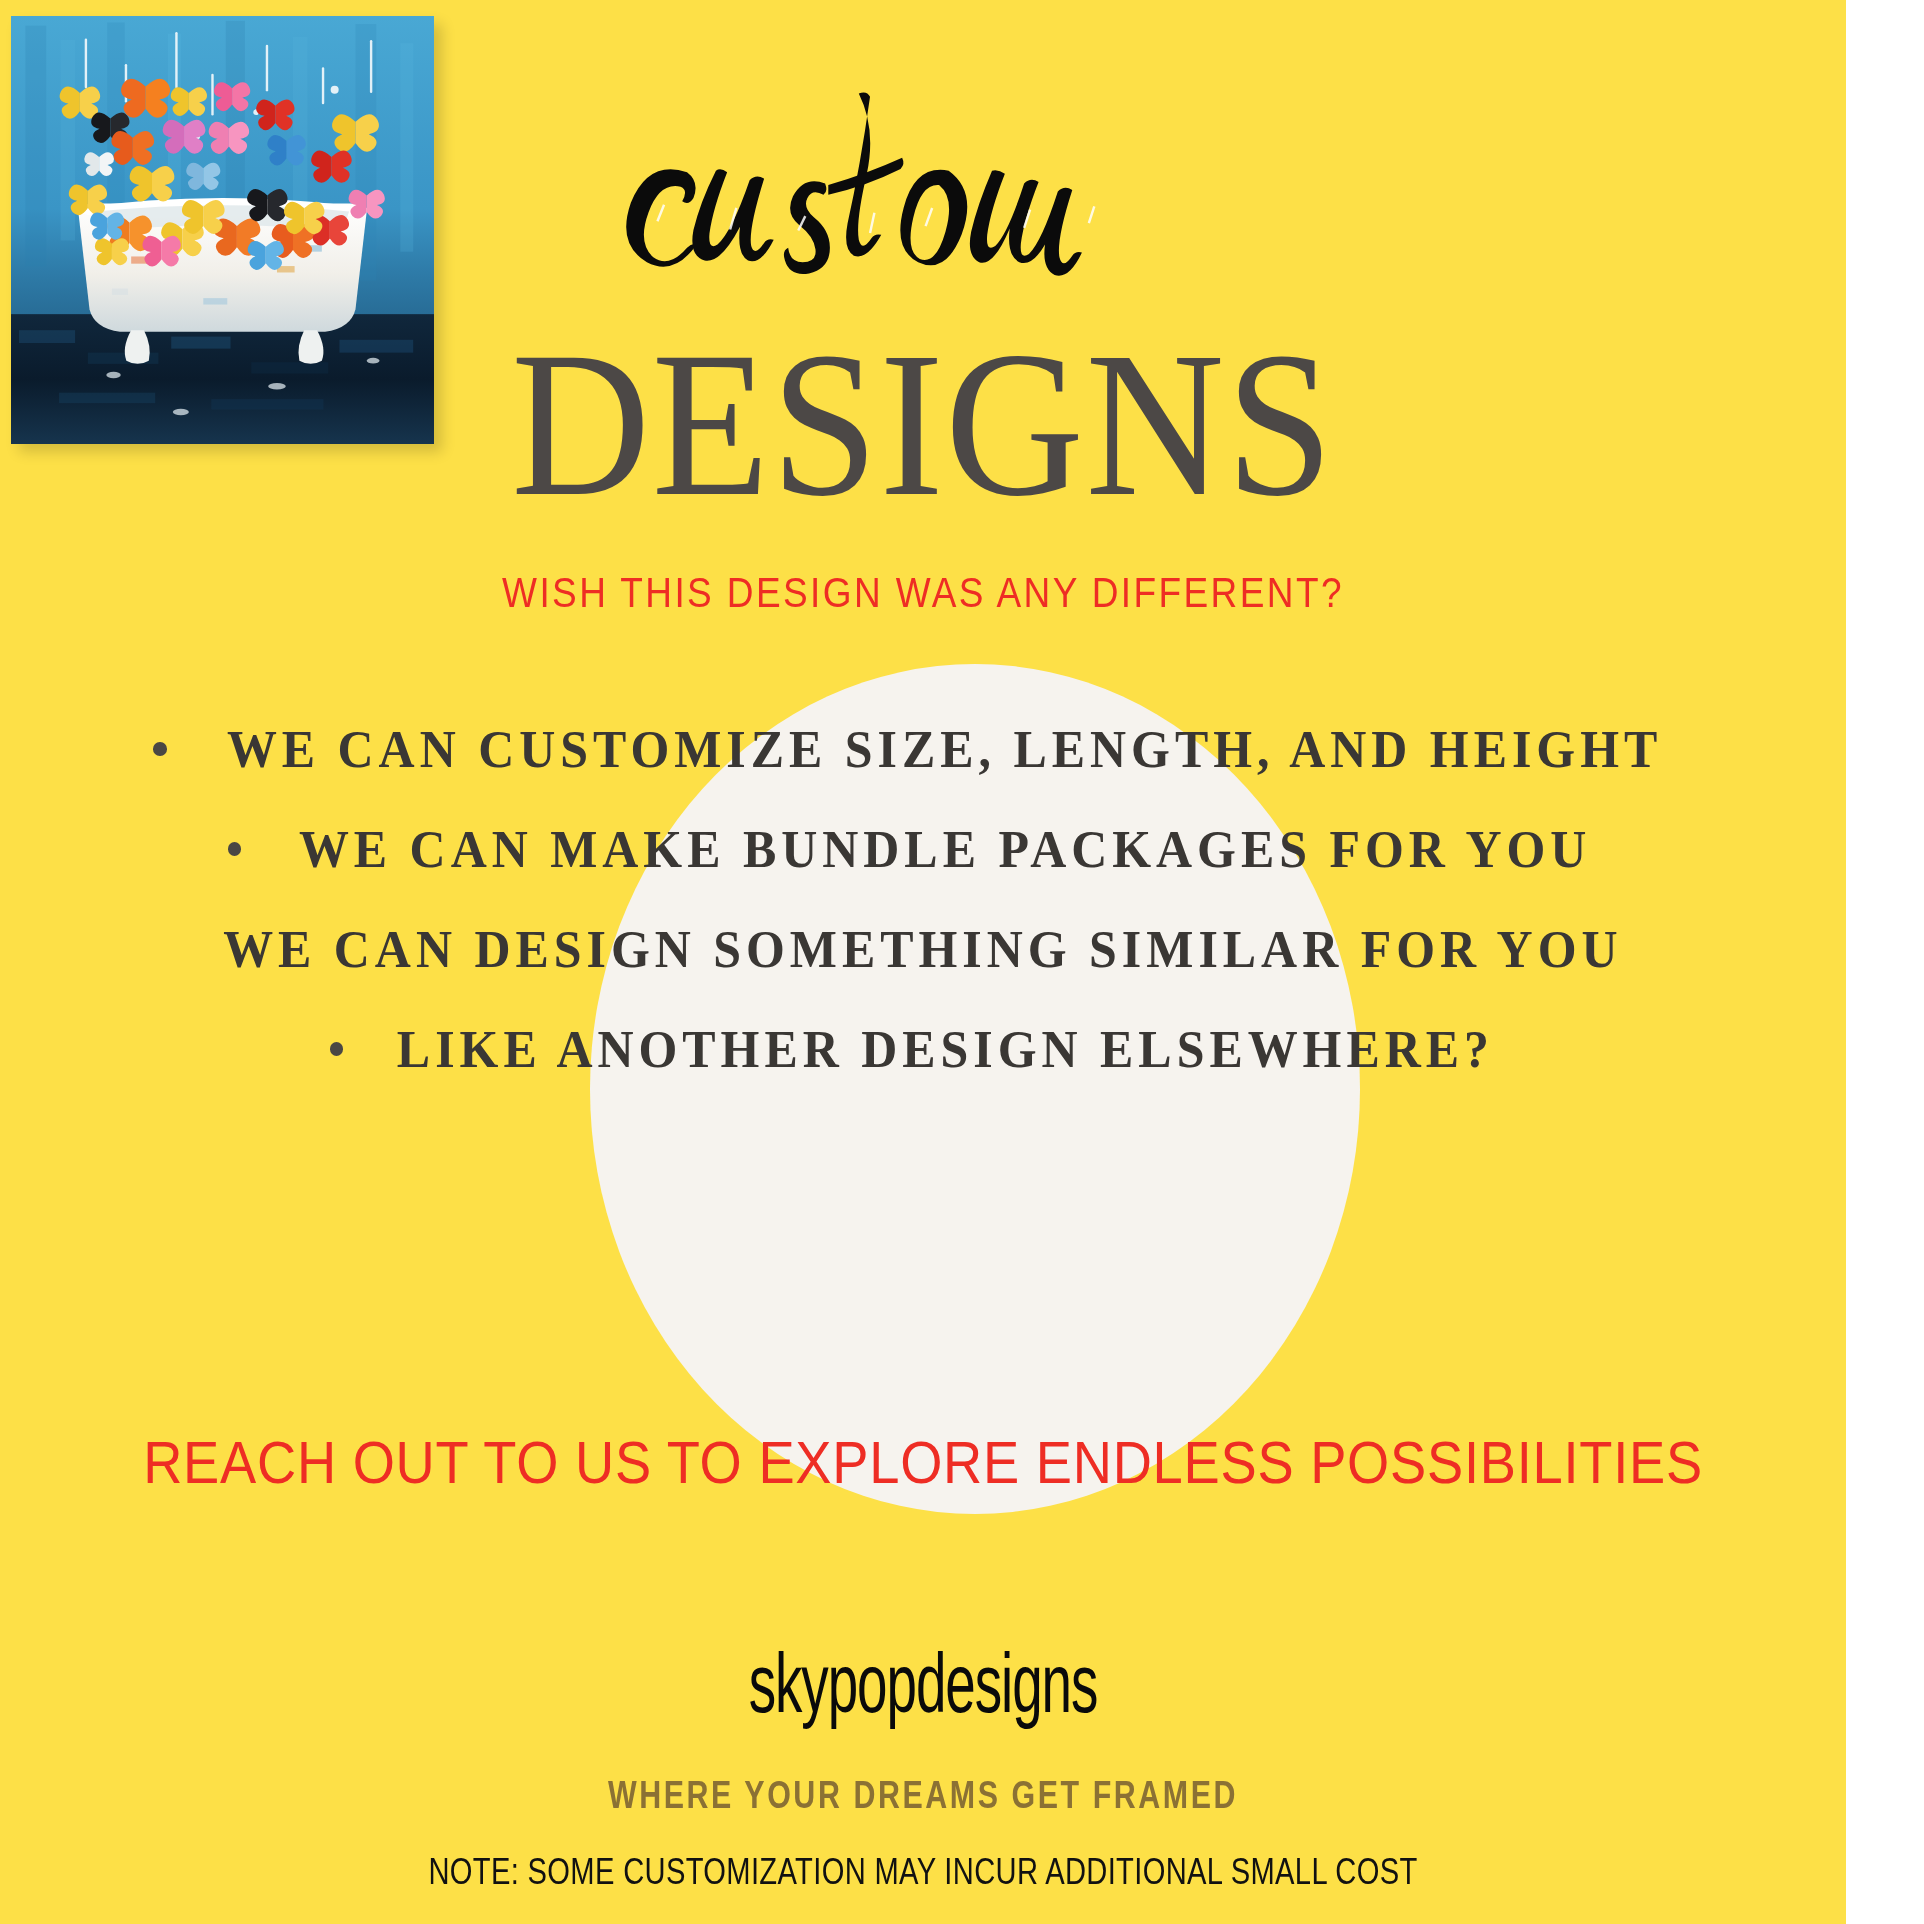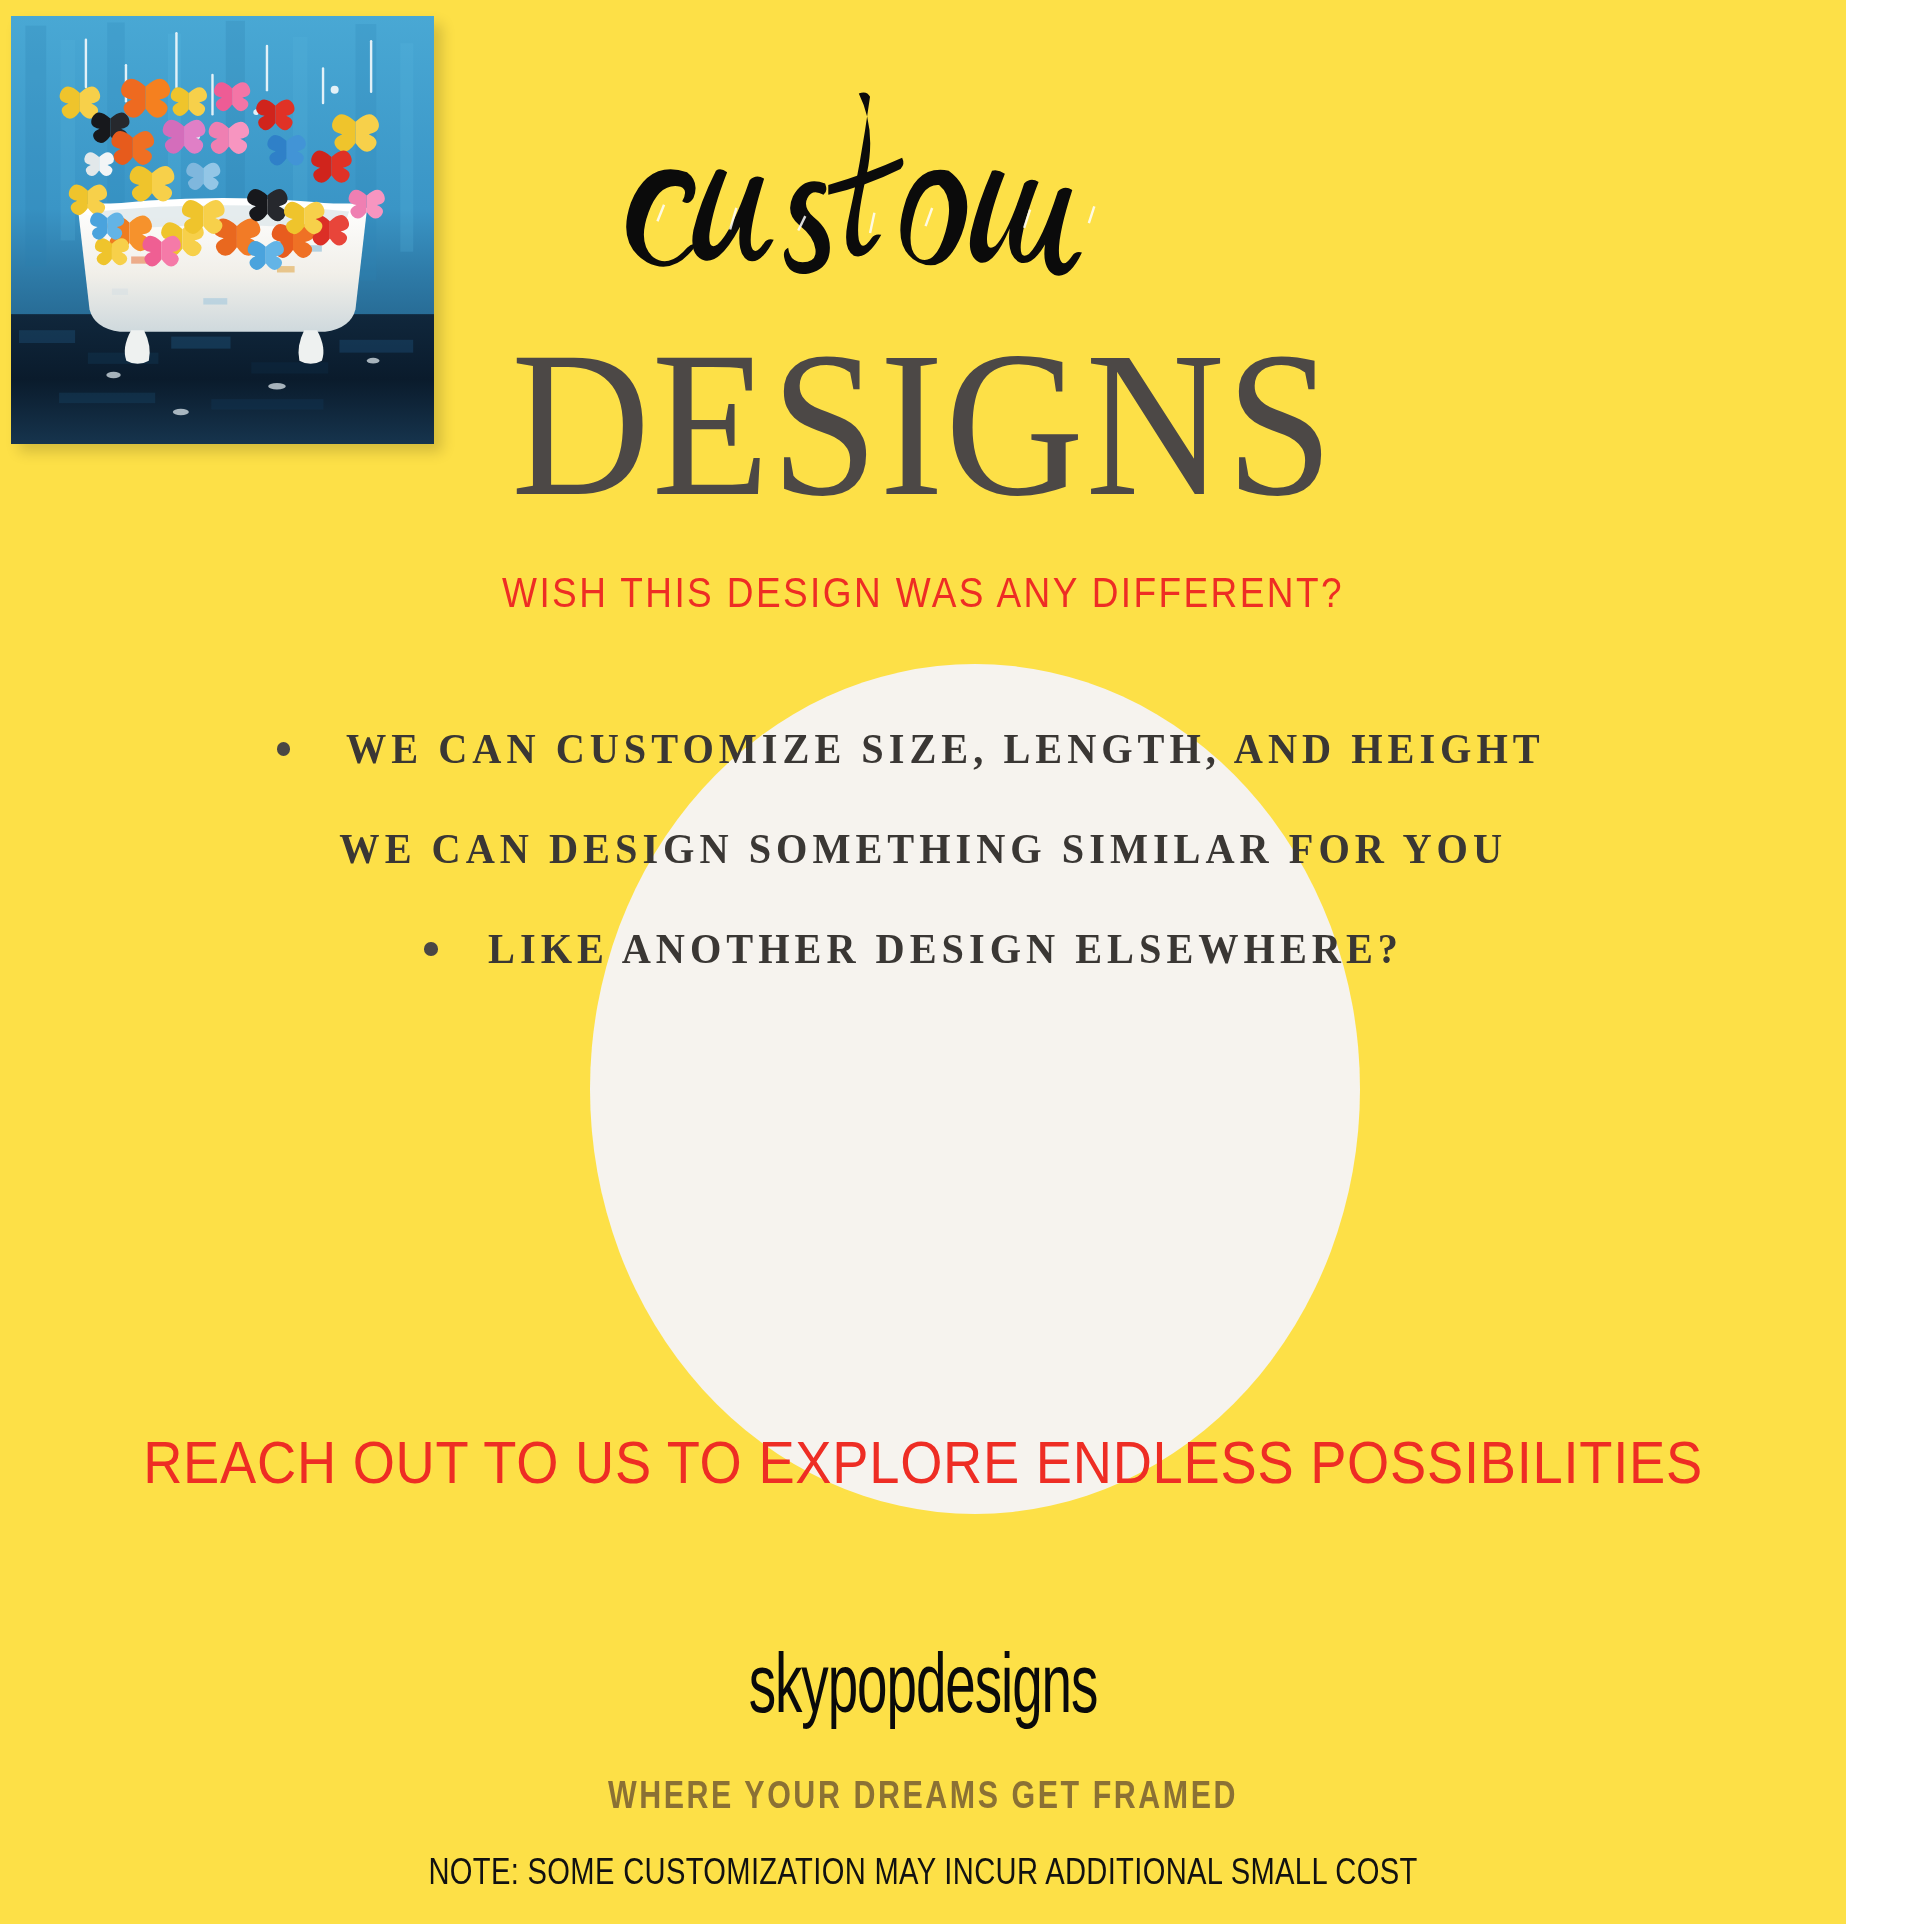--- a/index.html
+++ b/index.html
@@ -94,21 +94,21 @@
     left: 0; right: 0;
     top: 699px;
     z-index: 2;
   }
   .bullet-row {
     display: flex;
     align-items: center;
     justify-content: center;
     height: 100px;
     font-family: "Liberation Serif", serif;
-    font-size: 42px;
+    font-size: 52px;
     color: #3a3734;
     letter-spacing: 5.2px;
     font-weight: 700;
     white-space: nowrap;
   }
   .bullet-dot {
     width: 13.6px;
     height: 13.6px;
     border-radius: 50%;
     background: #4a4744;
@@ -424,20 +424,24 @@
   <div class="designs-title">DESIGNS</div>
 
   <div class="subtitle-red">WISH  THIS  DESIGN  WAS ANY DIFFERENT?</div>
 
   <div class="bullets">
     <div class="bullet-row">
       <span class="bullet-dot"></span>
       <span class="bullet-text">WE CAN CUSTOMIZE SIZE, LENGTH, AND HEIGHT</span>
     </div>
     <div class="bullet-row">
+      <span class="bullet-dot"></span>
+      <span class="bullet-text">WE CAN MAKE BUNDLE PACKAGES FOR YOU</span>
+    </div>
+    <div class="bullet-row">
       <span class="bullet-dot hidden"></span>
       <span class="bullet-text">WE CAN DESIGN SOMETHING SIMILAR FOR YOU</span>
     </div>
     <div class="bullet-row">
       <span class="bullet-dot"></span>
       <span class="bullet-text">LIKE ANOTHER DESIGN ELSEWHERE?</span>
     </div>
   </div>
 
   <div class="cta-red">REACH OUT TO US TO EXPLORE ENDLESS POSSIBILITIES</div>

